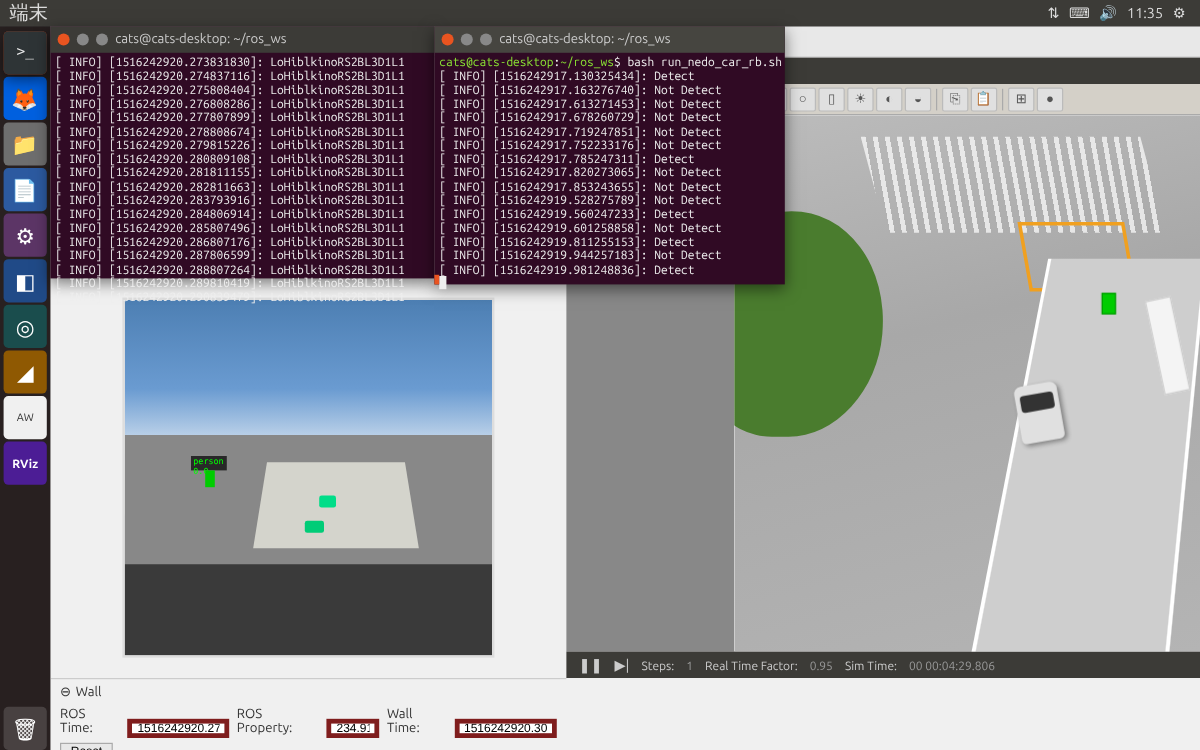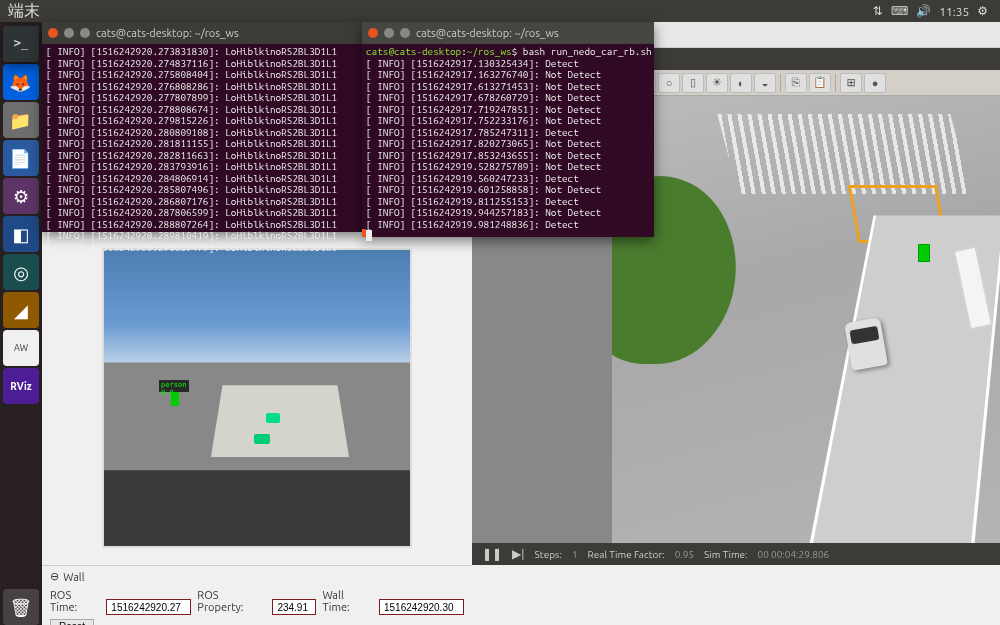--- a/index.html
+++ b/index.html
@@ -326,21 +326,21 @@
       gap: 4px;
       margin-bottom: 4px;
     }
     .time-row {
       display: flex;
       align-items: center;
       gap: 6px;
       margin-bottom: 4px;
     }
     .time-input {
-      border: 1px solid #7f1d1d;
+      border: 4px solid #7f1d1d;
       background: #fff;
       padding: 1px 4px;
       font-size: 10px;
       height: 16px;
       margin-top: 12px;
     }
     .reset-btn {
       border: 1px solid #aaa;
       background: #e8e8e8;
       padding: 1px 8px;

